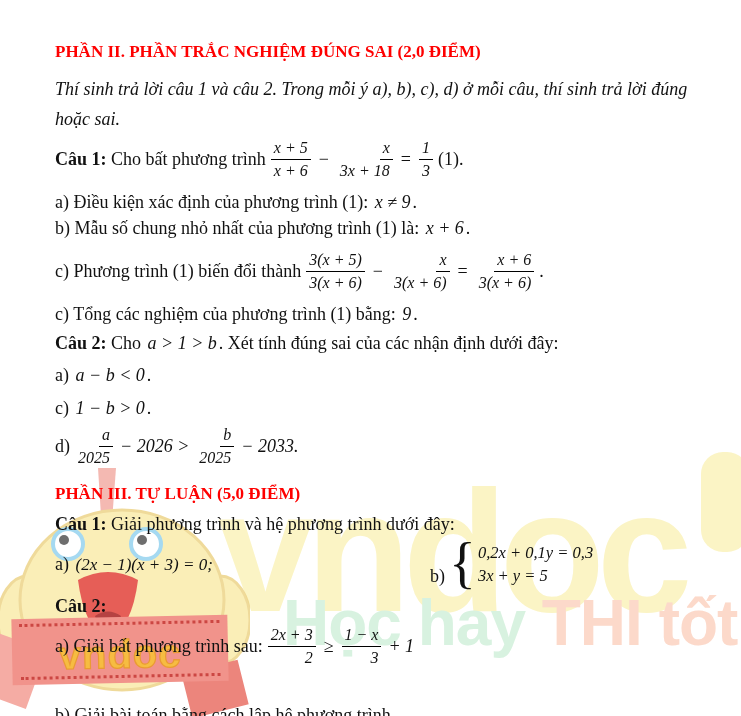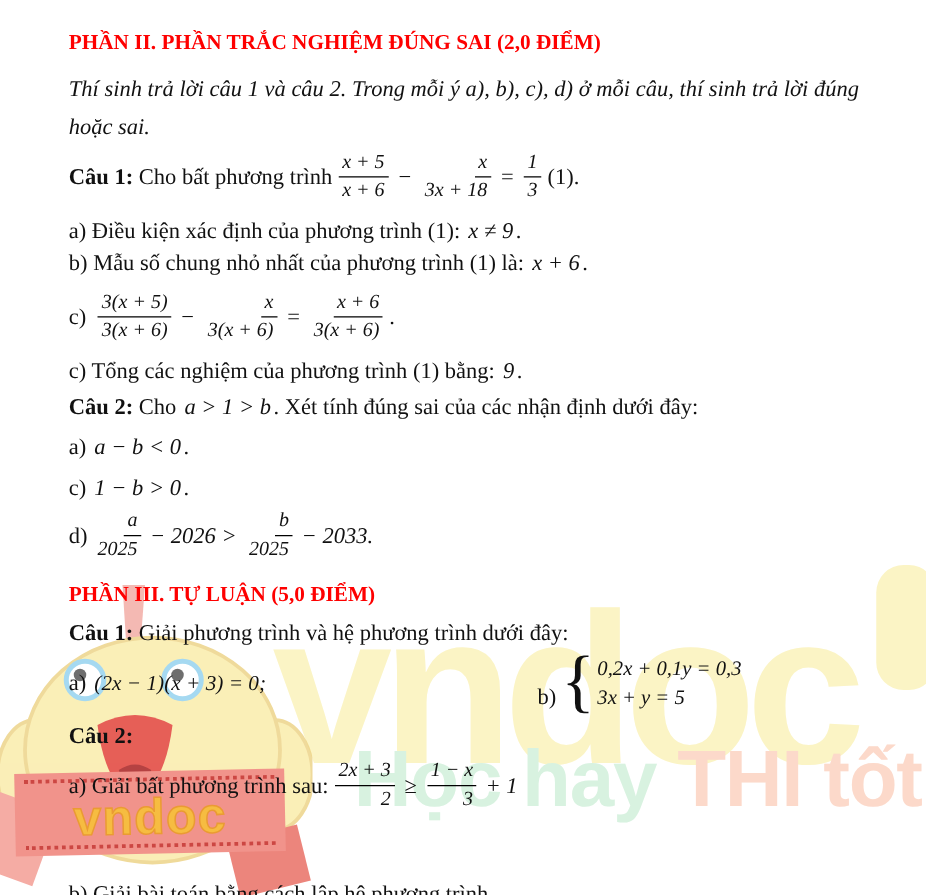--- a/index.html
+++ b/index.html
@@ -18,21 +18,21 @@
           display:flex;align-items:center;justify-content:center;}
   .banner::before{content:"";position:absolute;left:8px;right:8px;top:5px;bottom:5px;
           border-top:3px dotted #cc4743;border-bottom:3px dotted #cc4743;}
   .banner-text{font:bold 40px "Liberation Sans",sans-serif;color:#f6bc41;
           -webkit-text-stroke:1.2px #ea9b33;letter-spacing:1px;transform:translateY(4px);}
   .slogan{left:283px;top:588px;font:bold 64px "Liberation Sans",sans-serif;
           letter-spacing:-1px;white-space:nowrap;line-height:1.1;}
   .slogan-green{color:#d8f2e0;}
   .slogan-pink{color:#fcd9ca;}
   
-  .content{position:relative;z-index:2;padding:24px 44px 0 55px;font-size:18px;}
+  .content{position:relative;z-index:2;padding:42px 44px 0 55px;font-size:18px;}
   .h-red{font-weight:bold;color:#fe0000;font-size:17px;margin:0 0 12px 0;}
   .h3-red{margin:0 0 8px 0;}
   .instr{font-style:italic;line-height:30px;width:655px;margin:0 0 0 0;}
   .line{line-height:24px;margin:0 0 2px 0;}
   .mb2{margin-bottom:2px;}.mb4{margin-bottom:4px;}.mb5{margin-bottom:5px;}.mb8{margin-bottom:8px;}.mb9{margin-bottom:9px;}
   .fline{display:flex;align-items:center;}
   .fline-c1{min-height:50px;margin-bottom:6px;}
   .fline-c{min-height:54px;margin-bottom:4px;}
   .fline-d{min-height:48px;margin-bottom:14px;}
   .fline-a3{min-height:48px;}
@@ -115,20 +115,21 @@
     </div>
 
     <div class="line mb4">
       <span>b)</span>
       <span>Mẫu số chung nhỏ nhất của phương trình (1) là:</span>
       <span class="m">x + 6</span><span>.</span>
     </div>
 
     <div class="fline fline-c">
       <span>c)</span>&nbsp;
+      <span>Phương trình (1) biến đổi thành</span>
       <span class="frac">
         <span class="num">3(x + 5)</span>
         <span class="den">3(x + 6)</span>
       </span>
       <span class="op">−</span>
       <span class="frac">
         <span class="num">x</span>
         <span class="den">3(x + 6)</span>
       </span>
       <span class="op">=</span>

